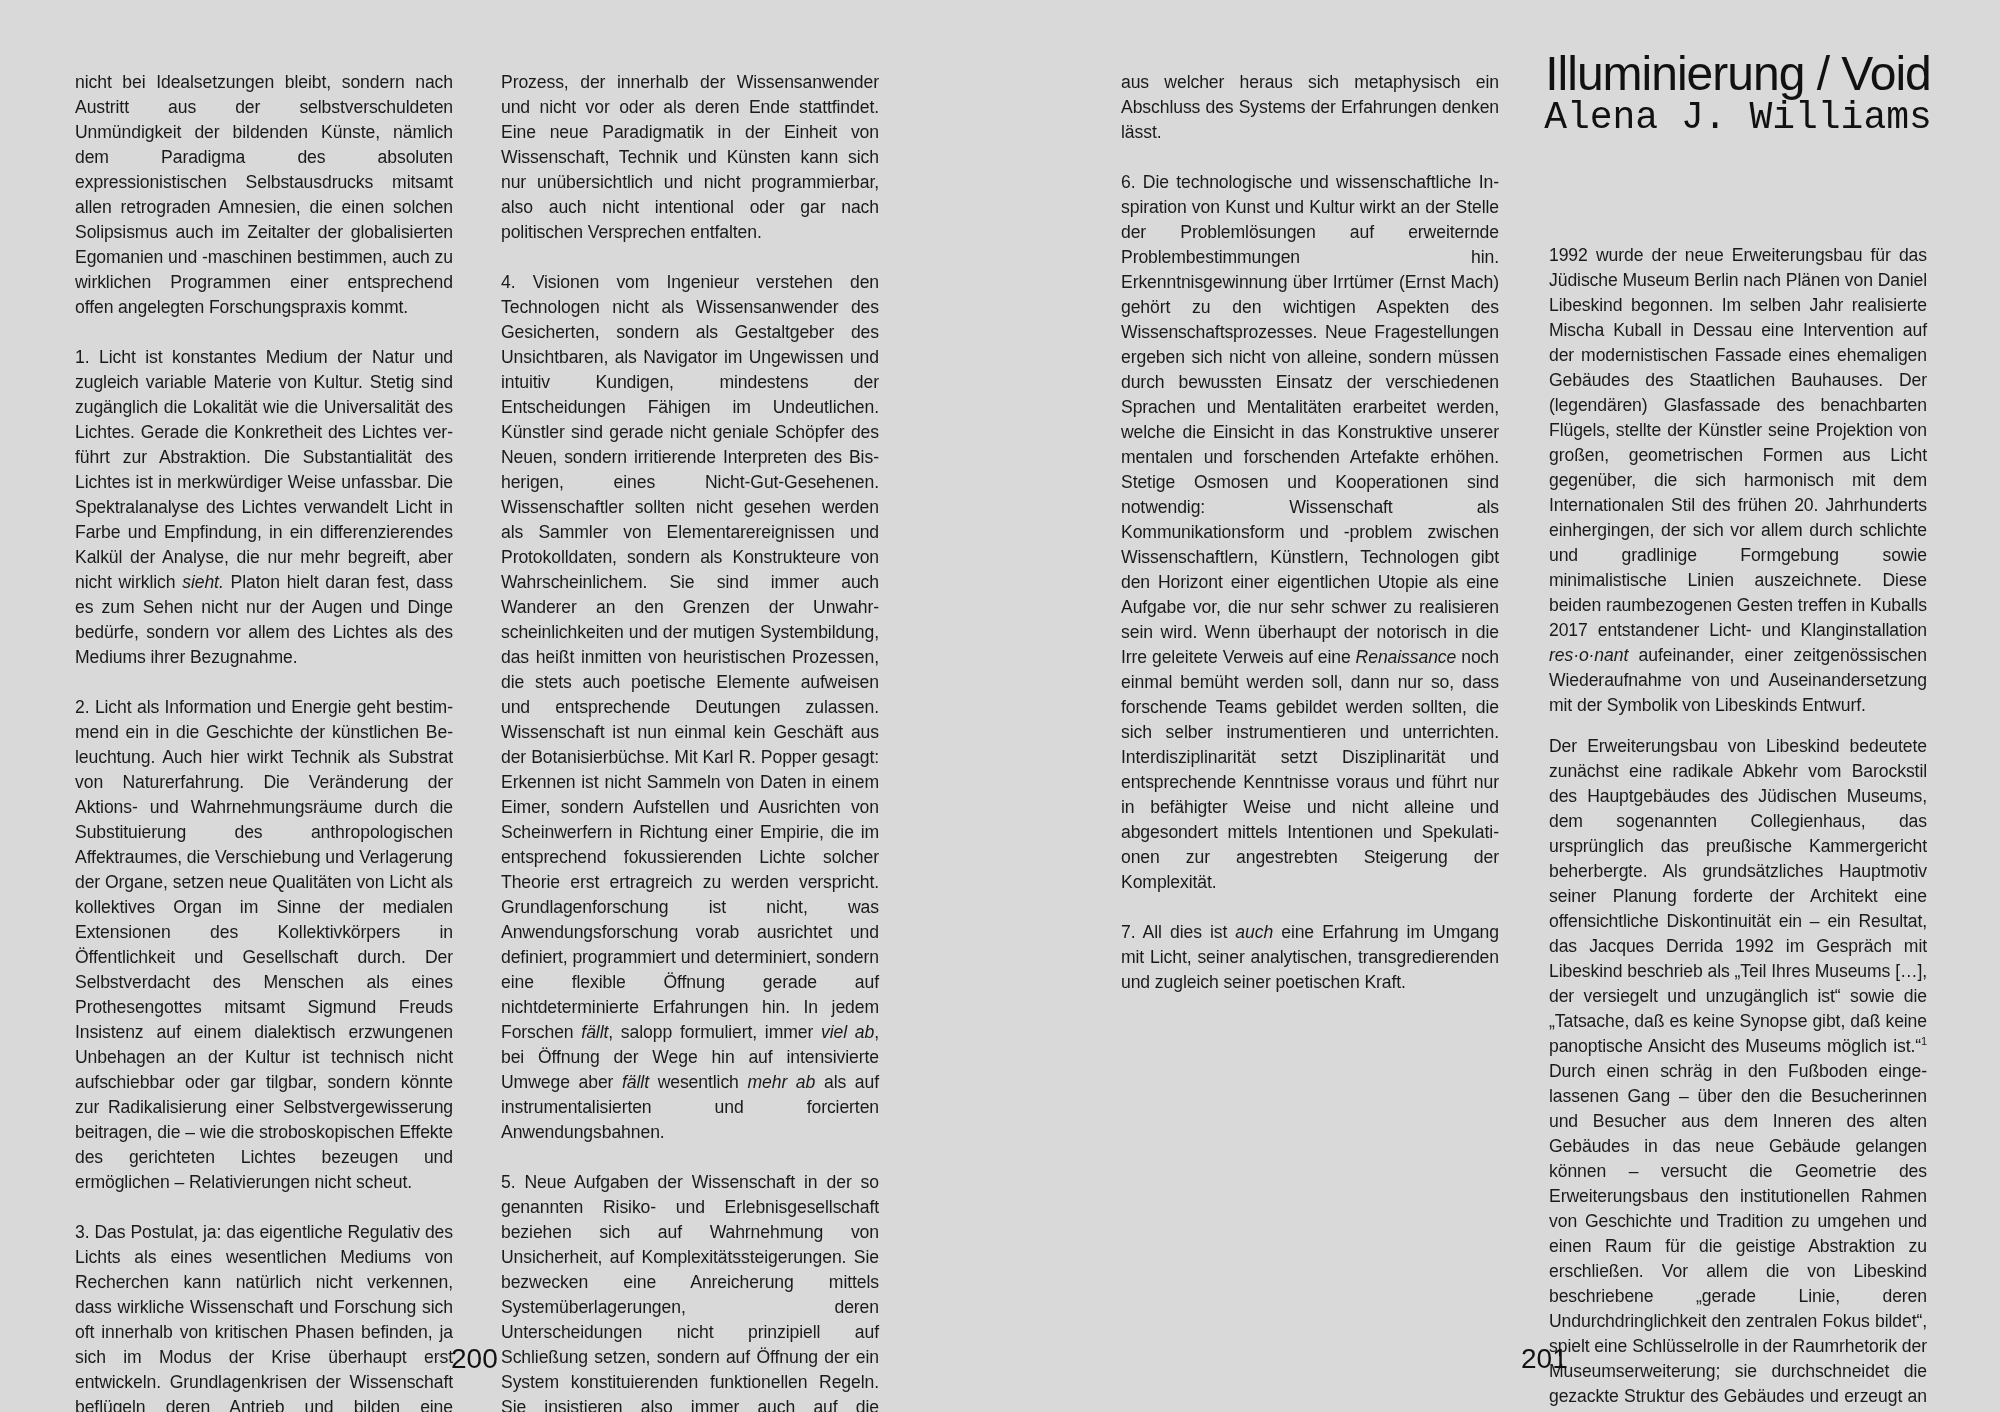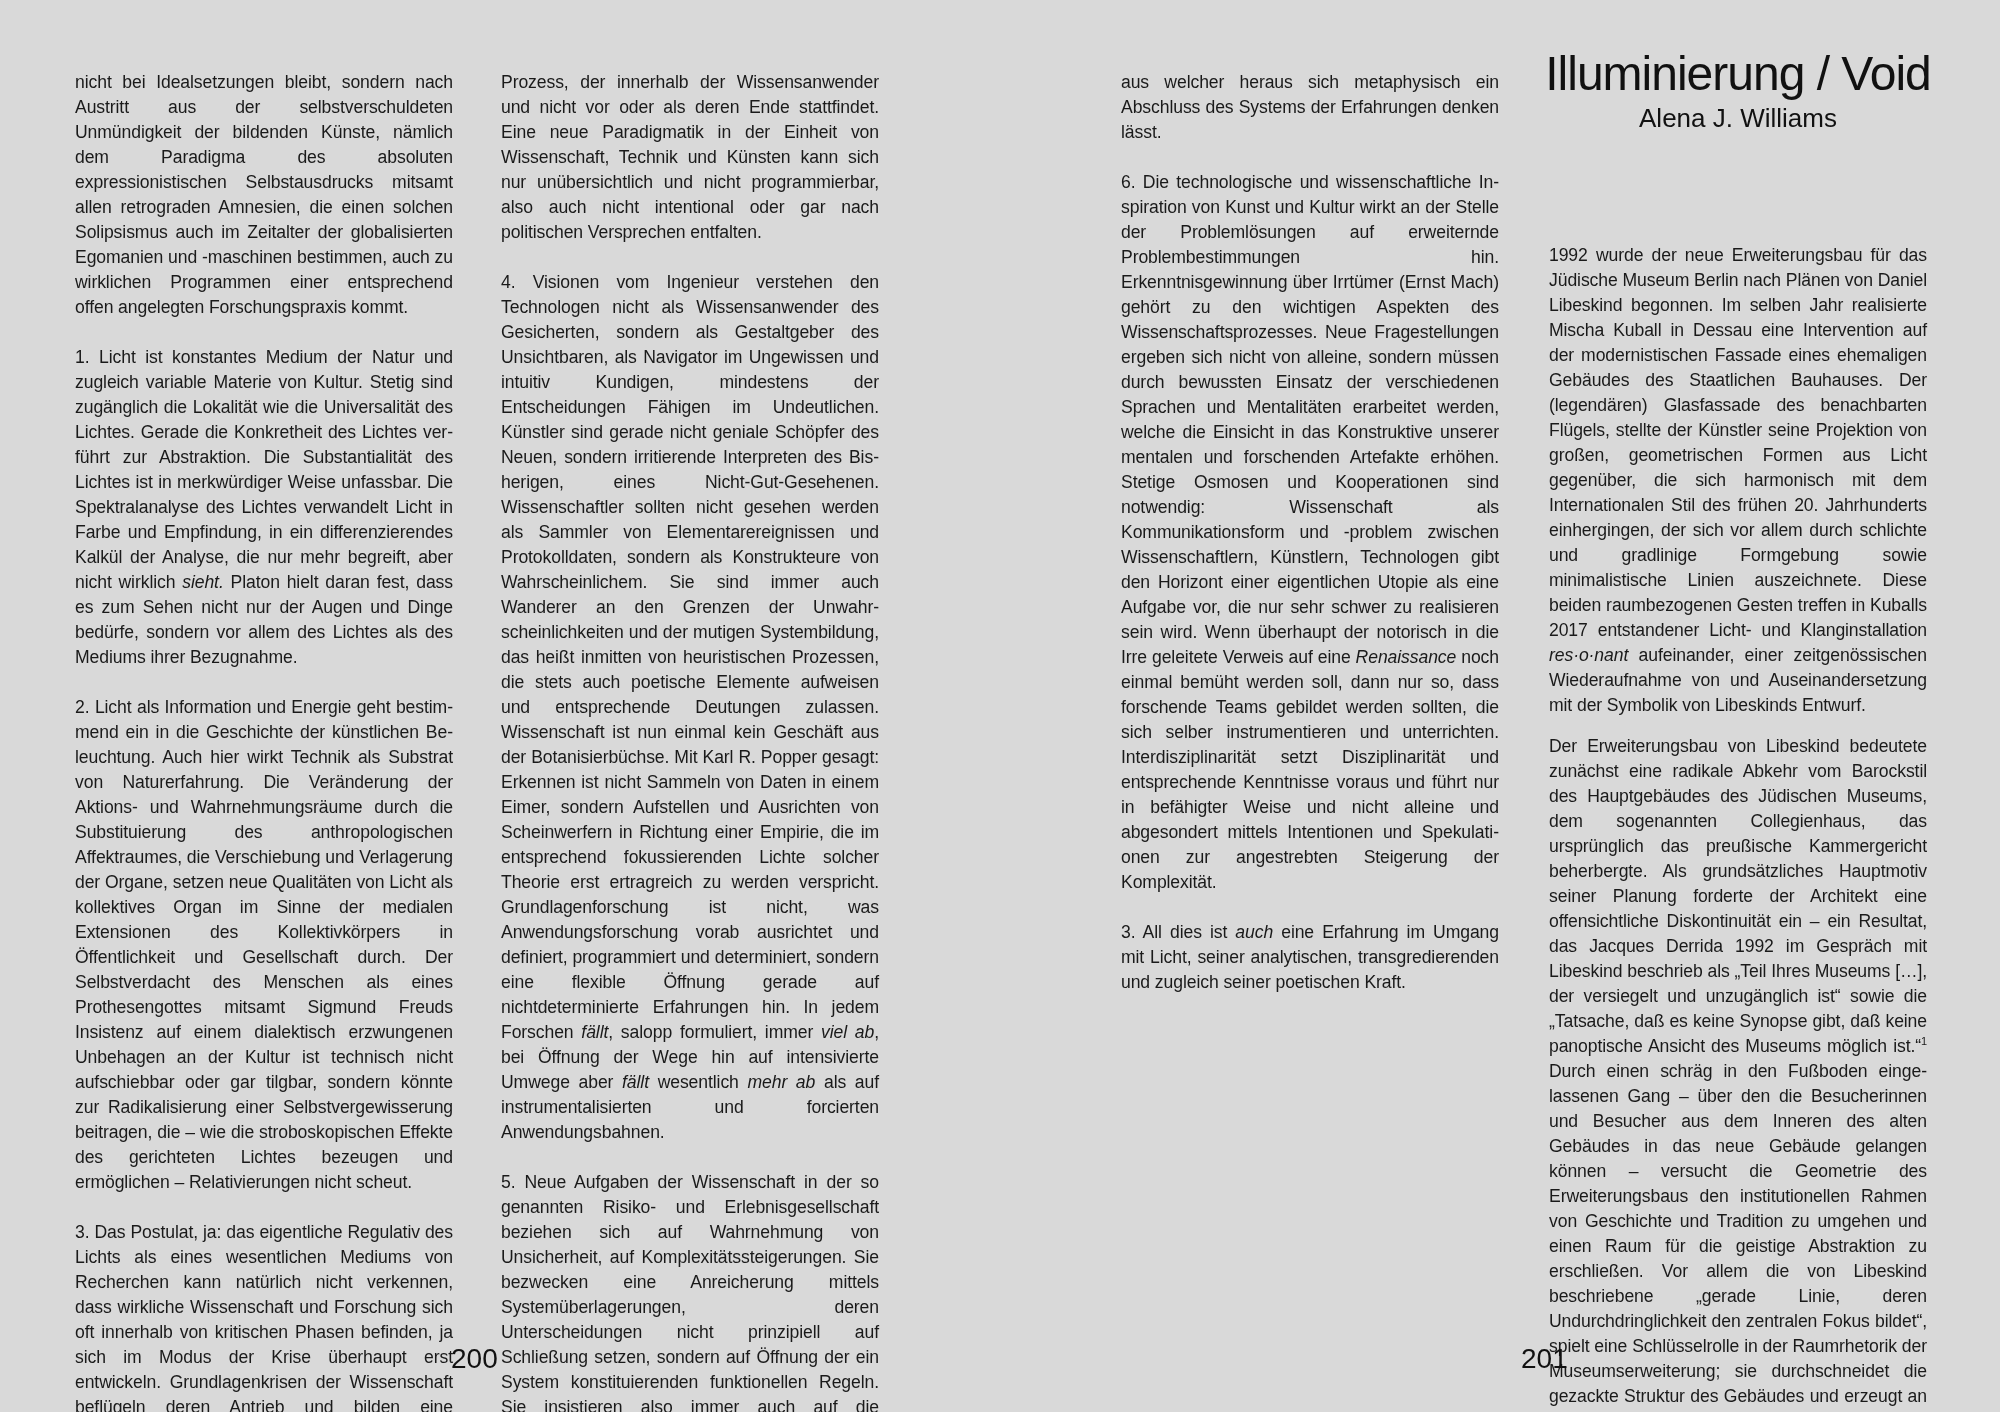--- a/index.html
+++ b/index.html
@@ -18,21 +18,21 @@
   .col p { margin:16px; }
   .col p + p.gap { margin-top:25px; }
   .c1 { left:59px; top:54px; }
   .c2 { left:485px; top:54px; }
   .c3 { left:105px; top:79px; }
   .c4 { left:533px; top:227px; }
   em { }
   sup { font-size:11px; line-height:0; vertical-align:super; }
   .title-block { position:absolute; left:533px; top:52px; width:410px; text-align:center; }
   .title { font-family:"Liberation Sans", sans-serif; font-size:48px; line-height:44px; letter-spacing:-1px; color:#111; }
-  .author { font-family:Liberation Sans, sans-serif; font-size:26px; line-height:44px; color:#111; }
+  .author { font-family:Liberation Mono, monospace; font-size:38px; line-height:44px; color:#111; }
   .pagenum { position:absolute; top:1343px; font-size:28px; line-height:32px; color:#111; }
   .pn-left { left:451px;text-align:center; }
   .pn-right { left:521px; }
 </style>
 </head>
 <body>
 
 <div class="spread">
 
   <div class="page left">
@@ -49,21 +49,21 @@
       <p class="gap"><span>5. Neue Aufgaben der Wissenschaft in der so genannten Risiko- und Erlebnisgesellschaft bezie­hen sich auf Wahrnehmung von Unsicherheit, auf Komplexitätssteigerungen. Sie bezwecken eine An­reicherung mittels Systemüberlagerungen, deren Unterscheidungen nicht prinzipiell auf Schließung setzen, sondern auf Öffnung der ein System kon­stituierenden funktionellen Regeln. Sie insistieren also immer auch auf die ästhetischen Prozesse. Denn das einzige relevante oder </span><em>noble</em><span> Kriterium von Rati­onalität ist das Überleben und damit die Reprodu­zierbarkeit der Lebensvoraussetzungen. Vernunft ist immer pragmatisch und nur so zugleich eine Instanz,</span></p>
     </div>
 
     <div class="pagenum pn-left">200</div>
   </div>
 
   <div class="page right">
     <div class="col c3" style="top:54px;">
       <p>aus welcher heraus sich metaphysisch ein Abschluss des Systems der Erfahrungen denken lässt.</p>
       <p class="gap"><span>6. Die technologische und wissenschaftliche In­spiration von Kunst und Kultur wirkt an der Stelle der Problemlösungen auf erweiternde Problembe­stimmungen hin. Erkenntnisgewinnung über Irrtümer (Ernst Mach) gehört zu den wichtigen Aspekten des Wissenschaftsprozesses. Neue Fragestellungen er­geben sich nicht von alleine, sondern müssen durch bewussten Einsatz der verschiedenen Sprachen und Mentalitäten erarbeitet werden, welche die Einsicht in das Konstruktive unserer mentalen und forschenden Artefakte erhöhen. Stetige Osmosen und Kooperationen sind notwendig: Wissenschaft als Kommunikationsform und -problem zwischen Wissenschaftlern, Künstlern, Technologen gibt den Horizont einer eigentlichen Utopie als eine Aufgabe vor, die nur sehr schwer zu realisieren sein wird. Wenn überhaupt der notorisch in die Irre geleitete Verweis auf eine </span><em>Renaissance</em><span> noch einmal bemüht werden soll, dann nur so, dass forschende Teams gebildet werden sollten, die sich selber instrumen­tieren und unterrichten. Interdisziplinarität setzt Dis­ziplinarität und entsprechende Kenntnisse voraus und führt nur in befähigter Weise und nicht alleine und abgesondert mittels Intentionen und Spekulati­onen zur angestrebten Steigerung der Komplexität.</span></p>
-      <p class="gap"><span>3. All dies ist </span><em>auch</em><span> eine Erfahrung im Umgang mit Licht, seiner analytischen, transgredierenden und zugleich seiner poetischen Kraft.</span></p>
+      <p class="gap"><span>7. All dies ist </span><em>auch</em><span> eine Erfahrung im Umgang mit Licht, seiner analytischen, transgredierenden und zugleich seiner poetischen Kraft.</span></p>
     </div>
 
     <div class="title-block">
       <div class="title">Illuminierung / Void</div>
       <div class="author">Alena J. Williams</div>
     </div>
 
     <div class="col c4">
       <p><span>1992 wurde der neue Erweiterungsbau für das Jüdische Museum Berlin nach Plänen von Daniel Libeskind begonnen. Im selben Jahr realisierte Mischa Kuball in Dessau eine Intervention auf der modernistischen Fassade eines ehemaligen Gebäudes des Staatlichen Bauhauses. Der (legen­dären) Glasfassade des benachbarten Flügels, stellte der Künstler seine Projektion von großen, geometrischen Formen aus Licht gegenüber, die sich harmonisch mit dem Internationalen Stil des frühen 20. Jahrhunderts einhergingen, der sich vor allem durch schlichte und gradlinige Formgebung sowie minimalistische Linien auszeichnete. Diese beiden raumbezogenen Gesten treffen in Kuballs 2017 entstandener Licht- und Klanginstallation </span><em>res·o·nant</em><span> aufeinander, einer zeitgenössischen Wiederaufnahme von und Auseinandersetzung mit der Symbolik von Libeskinds Entwurf.</span></p>
       <p><span>Der Erweiterungsbau von Libeskind bedeutete zunächst eine radikale Abkehr vom Barockstil des Hauptgebäudes des Jüdischen Museums, dem sogenannten Collegienhaus, das ursprünglich das preußische Kammergericht beherbergte. Als grundsätzliches Hauptmotiv seiner Planung for­derte der Architekt eine offensichtliche Diskontinu­ität ein – ein Resultat, das Jacques Derrida 1992 im Gespräch mit Libeskind beschrieb als „Teil Ihres Museums […], der versiegelt und unzugänglich ist“ sowie die „Tatsache, daß es keine Synopse gibt, daß keine panoptische Ansicht des Museums möglich ist.“</span><sup>1</sup><span> Durch einen schräg in den Fußboden einge­lassenen Gang – über den die Besucherinnen und Besucher aus dem Inneren des alten Gebäudes in das neue Gebäude gelangen können – versucht die Geometrie des Erweiterungsbaus den insti­tutionellen Rahmen von Geschichte und Tradition zu umgehen und einen Raum für die geistige Abs­traktion zu erschließen. Vor allem die von Libeskind beschriebene „gerade Linie, deren Undurchdring­lichkeit den zentralen Fokus bildet“, spielt eine Schlüsselrolle in der Raumrhetorik der Museums­erweiterung; sie durchschneidet die gezackte Struk­tur des Gebäudes und erzeugt an den Kreuzungs­punkten eine Reihe von Hohl- oder Leerräumen [voids].</span><sup>2</sup><span> Diese Zwischenräume – die symbolisch für</span></p>

